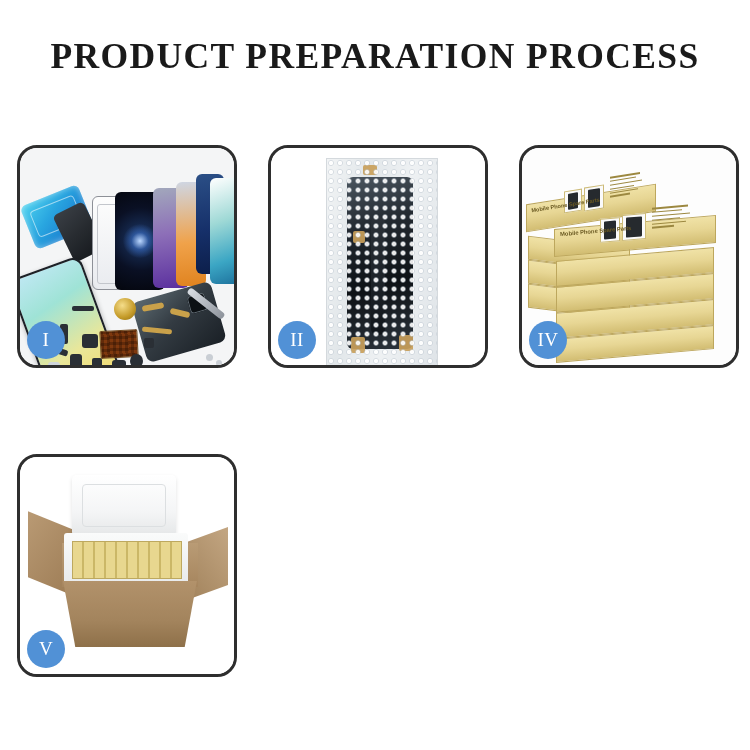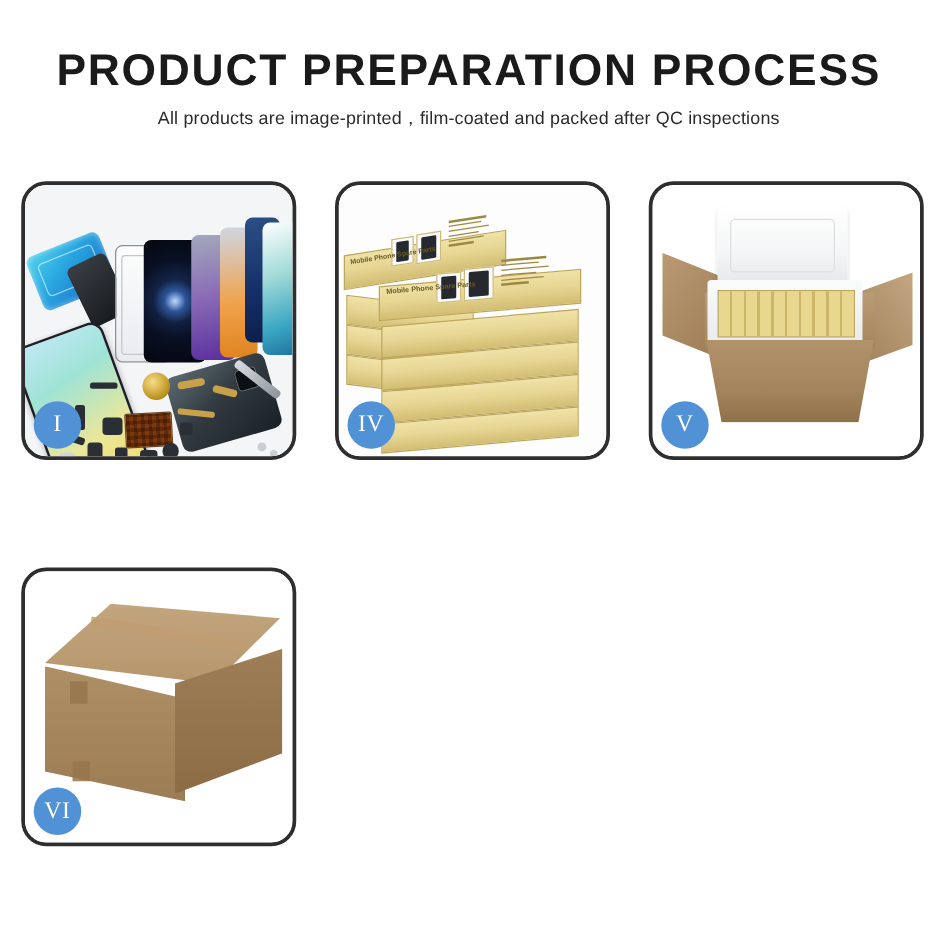--- a/index.html
+++ b/index.html
@@ -15,21 +15,21 @@
     position: relative;
   }
 
   
   #header {
     width: 750px;
     padding-top: 38px;
     text-align: center;
   }
   #page-title {
-    font-family: Liberation Sans, sans-serif;
+    font-family: Liberation Serif, serif;
     font-size: 35.5px;
     font-weight: 700;
     letter-spacing: 1.4px;
     color: #1a1a1a;
     line-height: 1.05;
     white-space: nowrap;
   }
   #page-subtitle {
     font-family: "Liberation Sans", sans-serif;
     font-size: 14.3px;
@@ -329,21 +329,20 @@
   }
   .p6-seam{
     position:absolute; background:#96764d; opacity:.85;
   }
 </style>
 </head>
 <body>
 
 <div id="header">
   <div id="page-title">PRODUCT PREPARATION PROCESS</div>
-  <div id="page-subtitle">All products are image-printed，film-coated and packed after QC inspections</div>
 </div>
 
 <div id="process-grid">
 
   <div class="process-panel">
     <div class="panel-stage">
       <div class="p1-bg"></div>
       <div class="p1-film"></div>
       <div class="p1-darkphone"></div>
       <div class="p1-glass"></div>
@@ -369,20 +368,35 @@
       <div class="p1-flex" style="left:122px;top:180px;width:30px;height:5px;transform:rotate(6deg);"></div>
       <div class="p1-flex" style="left:150px;top:162px;width:20px;height:6px;transform:rotate(14deg);"></div>
       <div class="p1-dot" style="left:30px;top:200px;width:18px;height:6px;transform:rotate(18deg);"></div>
       <div class="p1-dot" style="left:28px;top:214px;width:12px;height:14px;border-radius:3px;background:#cfd5db;"></div>
       <div class="p1-dot" style="left:186px;top:206px;width:7px;height:7px;border-radius:50%;background:#c9ced4;"></div>
       <div class="p1-dot" style="left:196px;top:212px;width:6px;height:6px;border-radius:50%;background:#c9ced4;"></div>
       <div class="panel-badge">I</div>
     </div>
   </div>
 
+  <div class="process-panel">
+    <div class="panel-stage">
+      <div class="p2-bg"></div>
+      <div class="p2-bag">
+        <div class="p2-screen"></div>
+        <div class="p2-cable"></div>
+        <div class="p2-tape" style="left:36px;top:6px;width:14px;height:10px;"></div>
+        <div class="p2-tape" style="left:26px;top:72px;width:12px;height:12px;"></div>
+        <div class="p2-tape" style="left:24px;top:178px;width:14px;height:16px;"></div>
+        <div class="p2-tape" style="left:72px;top:176px;width:14px;height:16px;"></div>
+        <div class="p2-bubbles"></div>
+      </div>
+      <div class="panel-badge">II</div>
+    </div>
+  </div>
 
 
   <div class="process-panel">
     <div class="panel-stage">
       <div class="p4-bg"></div>
 
       <div class="stackbox" style="left:6px;top:94px;width:100px;height:22px;transform:skewY(7deg);"></div>
       <div class="stackbox" style="left:6px;top:118px;width:100px;height:22px;transform:skewY(7deg);"></div>
       <div class="stackbox" style="left:6px;top:142px;width:100px;height:22px;transform:skewY(7deg);"></div>
 
@@ -436,26 +450,14 @@
       <div class="p5-flapR"></div>
       <div class="p5-cartonback"></div>
       <div class="p5-foamlid"></div>
       <div class="p5-foambox"></div>
       <div class="p5-yellowstack"></div>
       <div class="p5-cartonfront"></div>
       <div class="panel-badge">V</div>
     </div>
   </div>
 
-  <div class="process-panel">
-    <div class="panel-stage">
-      <div class="p6-bg"></div>
-      <div class="p6-top"></div>
-      <div class="p6-tape-top"></div>
-      <div class="p6-left"></div>
-      <div class="p6-right"></div>
-      <div class="p6-seam" style="left:36px;top:88px;width:14px;height:18px;"></div>
-      <div class="p6-seam" style="left:38px;top:152px;width:14px;height:16px;"></div>
-      <div class="panel-badge">VI</div>
-    </div>
-  </div>
 
 </div>
 
 </body></html>

